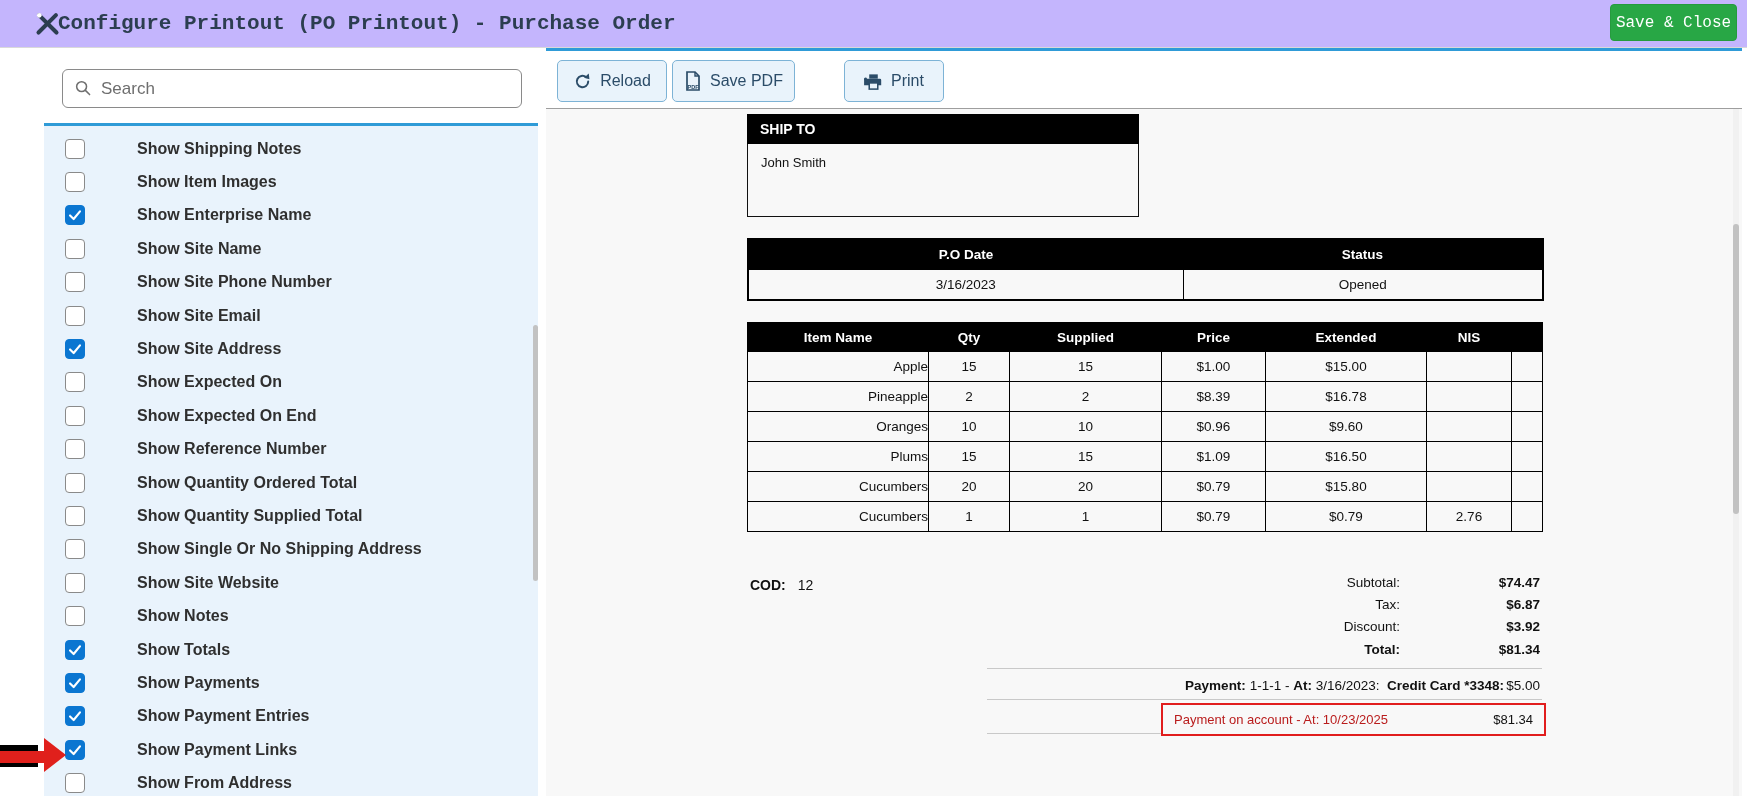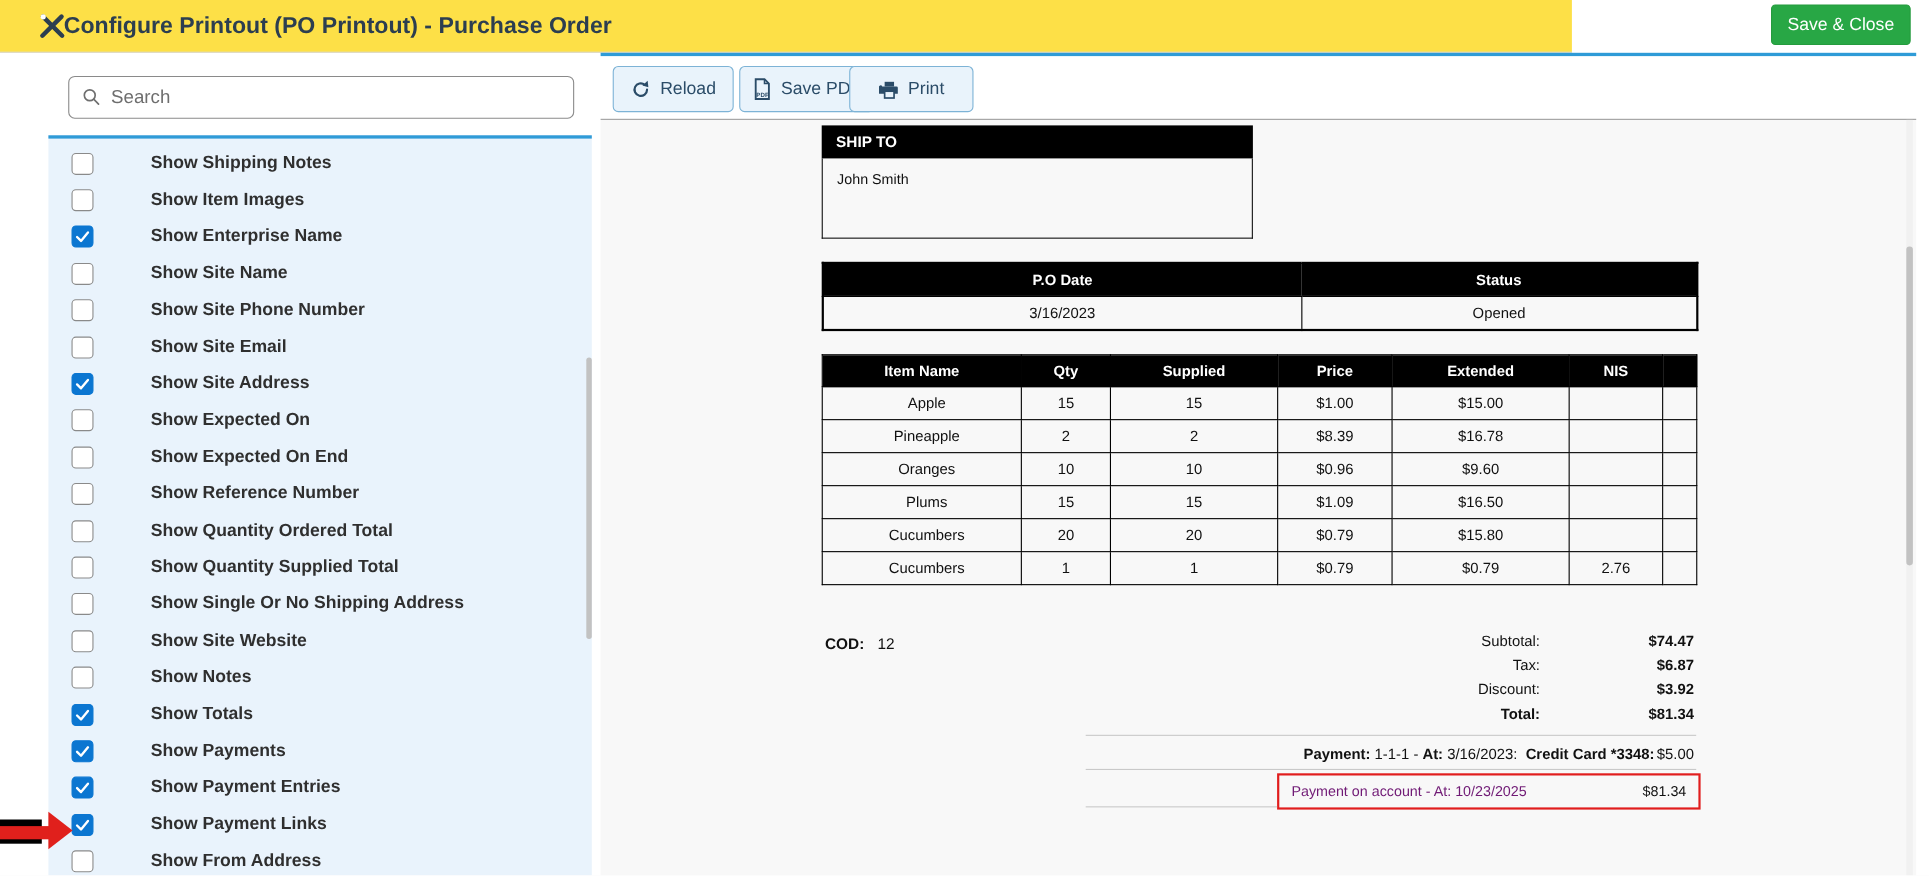--- a/index.html
+++ b/index.html
@@ -1,20 +1,20 @@
 <!DOCTYPE html>
 <html style="--c-title: #2c3e50; --c-green: #28a745; --c-check-blue: #0b76d1; --c-line-blue: #2f9bd7; --c-panel-bg: #e9f3fc; --c-btn-bg: #e9f3fb; --c-btn-border: #7db3d6; --c-btn-text: #2b4c68; --c-red: #e11d1d;"><head>
 <meta charset="utf-8">
 <style>
   * { box-sizing: border-box; margin: 0; padding: 0; }
   body { background:#fff; font-family:"Liberation Sans", sans-serif; }
   .page { position:relative; width:1754px; height:796px; background:#fff; overflow:hidden; }
 
   
-  .header { position:absolute; left:0; top:0; width:1429px; height:48px; background:#fde047; border-bottom:1px solid #d9d9d9; }
+  .header { position:absolute; left:0; top:0; width:1747px; height:48px; background:#c4b5fd; border-bottom:1px solid #d9d9d9;font-family:Liberation Mono, monospace; }
   .tools-icon { position:absolute; left:34px; top:10px; width:27px; height:27px; }
   .page-title { position:absolute; left:58px; top:0; height:47px; line-height:47px; font-size:21px; font-weight:bold; color:var(--c-title,#2c3e50); white-space:nowrap; }
   .save-close { position:absolute; left:1610px; top:4px; width:127px; height:37px; background:var(--c-green,#28a745); color:#fff; border:1px solid #259b3e; border-radius:4px; font-size:16px; font-family:inherit; cursor:pointer; }
 
   
   .search-box { position:absolute; left:62px; top:69px; width:460px; height:39px; background:#fff; border:1px solid #8a8a8a; border-radius:6px; display:flex; align-items:center; padding-left:11px; }
   .search-box svg { width:19px; height:19px; flex:none; }
   .search-box input { border:none; outline:none; background:transparent; font-family:inherit; font-size:17px; color:#333; margin-left:8px; width:400px; }
   .search-box input::placeholder { color:#6e6e6e; }
 
@@ -27,61 +27,61 @@
 
   .sb-side { position:absolute; left:533px; top:325px; width:5px; height:256px; background:#c2c2c2; border-radius:3px; }
   .pointer-annotation { position:absolute; left:0; top:732px; width:68px; height:46px; }
 
   
   .toolbar-line { position:absolute; left:546px; top:48px; width:1196px; height:3px; background:var(--c-line-blue,#2f9bd7); }
   .tb-btn { position:absolute; top:60px; height:42px; background:var(--c-btn-bg,#e9f3fb); border:1px solid var(--c-btn-border,#7db3d6); border-radius:5px; color:var(--c-btn-text,#2b4c68); font-family:Liberation Sans, sans-serif; font-size:16px; display:flex; align-items:center; justify-content:center; gap:8px; cursor:pointer; }
   .tb-btn svg { flex:none; }
   .btn-reload { left:557px; width:110px; }
   .btn-savepdf { left:672px; width:123px; }
-  .btn-print { left:772px; width:113px; }
+  .btn-print { left:844px; width:100px; }
 
   
   .preview { position:absolute; left:546px; top:108px; width:1196px; height:688px; background:#f8f8f8; border-top:1px solid #9e9e9e; }
   .sb-prev-track { position:absolute; left:1733px; top:109px; width:6px; height:687px; background:#f1f1f1; }
   .sb-prev { position:absolute; left:1733px; top:224px; width:6px; height:290px; background:#c2c2c2; border-radius:3px; }
 
   .ship-to { position:absolute; left:201px; top:5px; width:392px; }
   .ship-to-header { height:30px; background:#000; color:#fff; font-weight:bold; font-size:14px; display:flex; align-items:center; padding-left:13px; }
   .ship-to-body { height:73px; border:1px solid #111; border-top:none; font-size:13px; color:#111; padding:11px 13px; }
 
   table { border-collapse:collapse; table-layout:fixed; }
   .date-table { position:absolute; left:201px; top:129px; width:795px; border:2px solid #000; }
   .date-table th { height:30px; background:#000; color:#fff; font-size:13.5px; font-weight:bold; text-align:center; }
   .date-table td { height:31px; border:1px solid #000; font-size:13.5px; color:#111; text-align:center; }
 
   .items-table { position:absolute; left:201px; top:213px; width:795px; }
   .items-table th { height:29px; background:#000; color:#fff; font-size:13.5px; font-weight:bold; text-align:center; border:1px solid #000;margin-top:36px; }
   .items-table td { height:30px; border:1px solid #000; font-size:13.5px; color:#111; text-align:center; }
-  .items-table td:first-child { text-align:center; padding-left:9px; }
+  .items-table td:first-child { text-align:right; padding-left:9px; }
 
   .cod-line { position:absolute; left:204px; top:468px; font-size:14px; color:#111; }
   .cod-line b { margin-right:12px; }
 
   .totals { position:absolute; left:600px; top:462px; width:394px; }
   .t-row { height:22.4px; display:flex; align-items:center; }
   .t-label { width:254px; text-align:right; font-size:13.5px; color:#111; }
   .t-value { flex:1; text-align:right; font-size:13.5px; font-weight:bold; color:#111; }
   .t-row.bold .t-label { font-weight:bold; }
 
   .divider { position:absolute; height:1px; background:#c9c9c9; }
   .divider-1 { left:441px; top:559px; width:555px; }
   .divider-2 { left:441px; top:590px; width:555px; }
   .divider-3 { left:441px; top:624px; width:174px; }
 
   .payment-row { position:absolute; left:441px; top:567px; width:555px; height:20px; }
   .payment-text { position:absolute; right:38px; top:0; line-height:20px; font-size:13.5px; color:#111; white-space:pre;padding-left:14px; }
   .payment-amount { position:absolute; right:2px; top:0; line-height:20px; font-size:13.5px; color:#111; }
 
   .redbox { position:absolute; left:615px; top:594px; width:385px; height:33px; border:2px solid var(--c-red,#e11d1d); display:flex; align-items:center; justify-content:space-between; padding:0 11px; }
-  .redbox .pl-text { font-size:13px; color:#701a75;text-align:right; }
+  .redbox .pl-text { font-size:13px; color:#b91c1c;text-align:right; }
   .redbox .pl-amount { font-size:13px; color:#111; }
 </style>
 </head>
 <body>
 
 <div class="page">
 
   <div class="header">
     <svg class="tools-icon" viewBox="0 0 24 24">
       <g stroke="#2c3e50" stroke-width="3.6" stroke-linecap="round">

